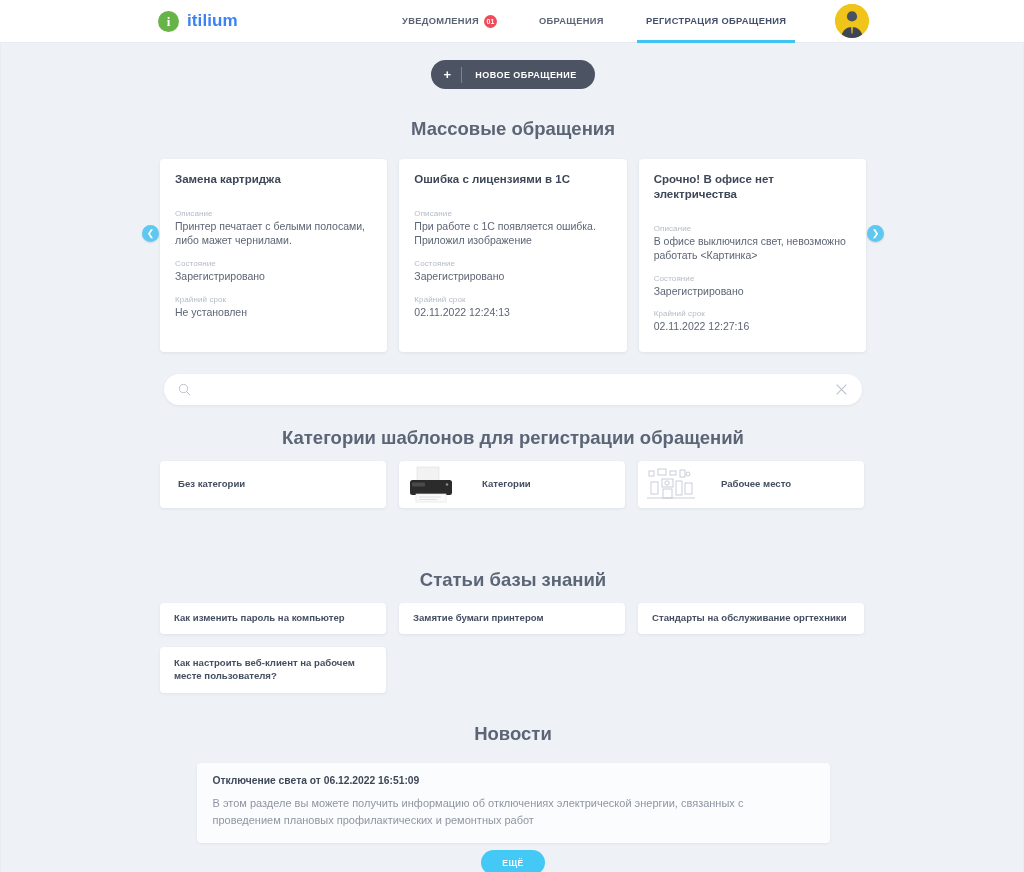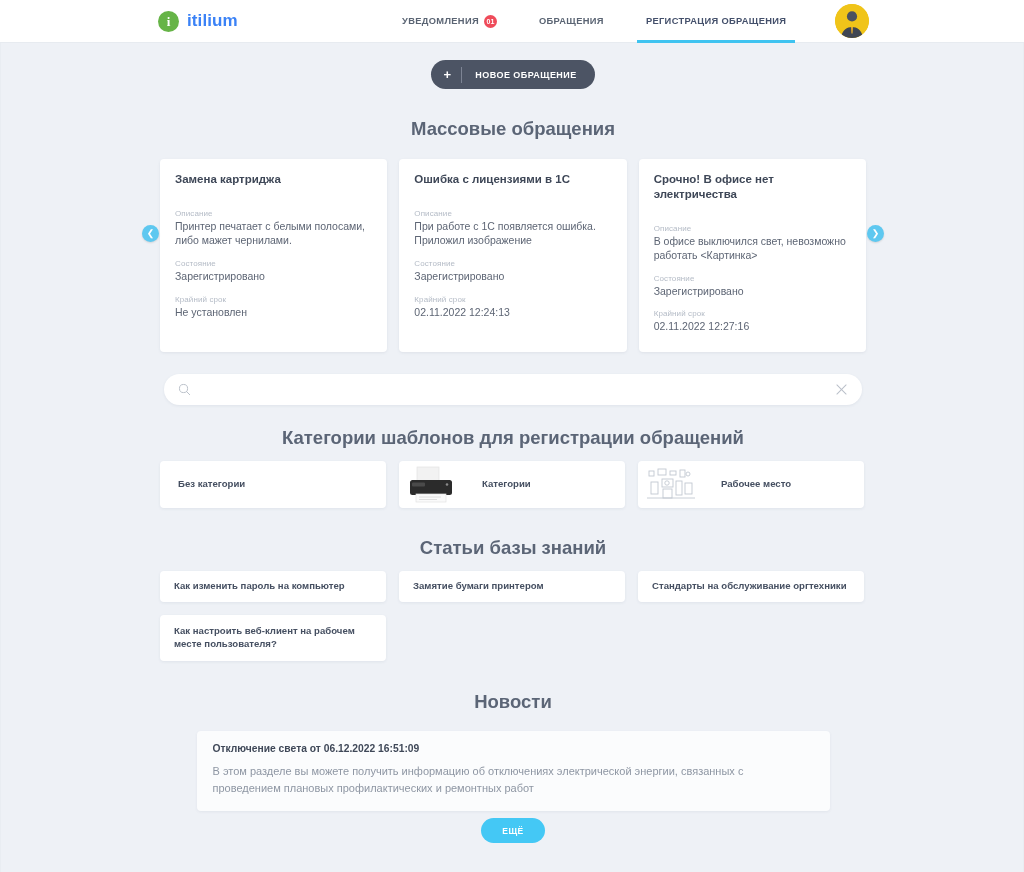--- a/index.html
+++ b/index.html
@@ -134,21 +134,21 @@
 
   .section-title {
     text-align: center;
     color: #5b6576;
     font-size: 18.5px;
     font-weight: bold;
     margin: 0;
   }
   .st-mass { padding-top: 29px; }
   .st-cats { padding-top: 22px; }
-  .st-kb   { padding-top: 29px; }
+  .st-kb   { padding-top: 29px; margin-top: 32px; }
   .st-news { padding-top: 30px; }
 
   
   .carousel {
     position: relative;
     width: 706px;
     margin: 19px auto 0;
   }
   .carousel-track {
     display: flex;

